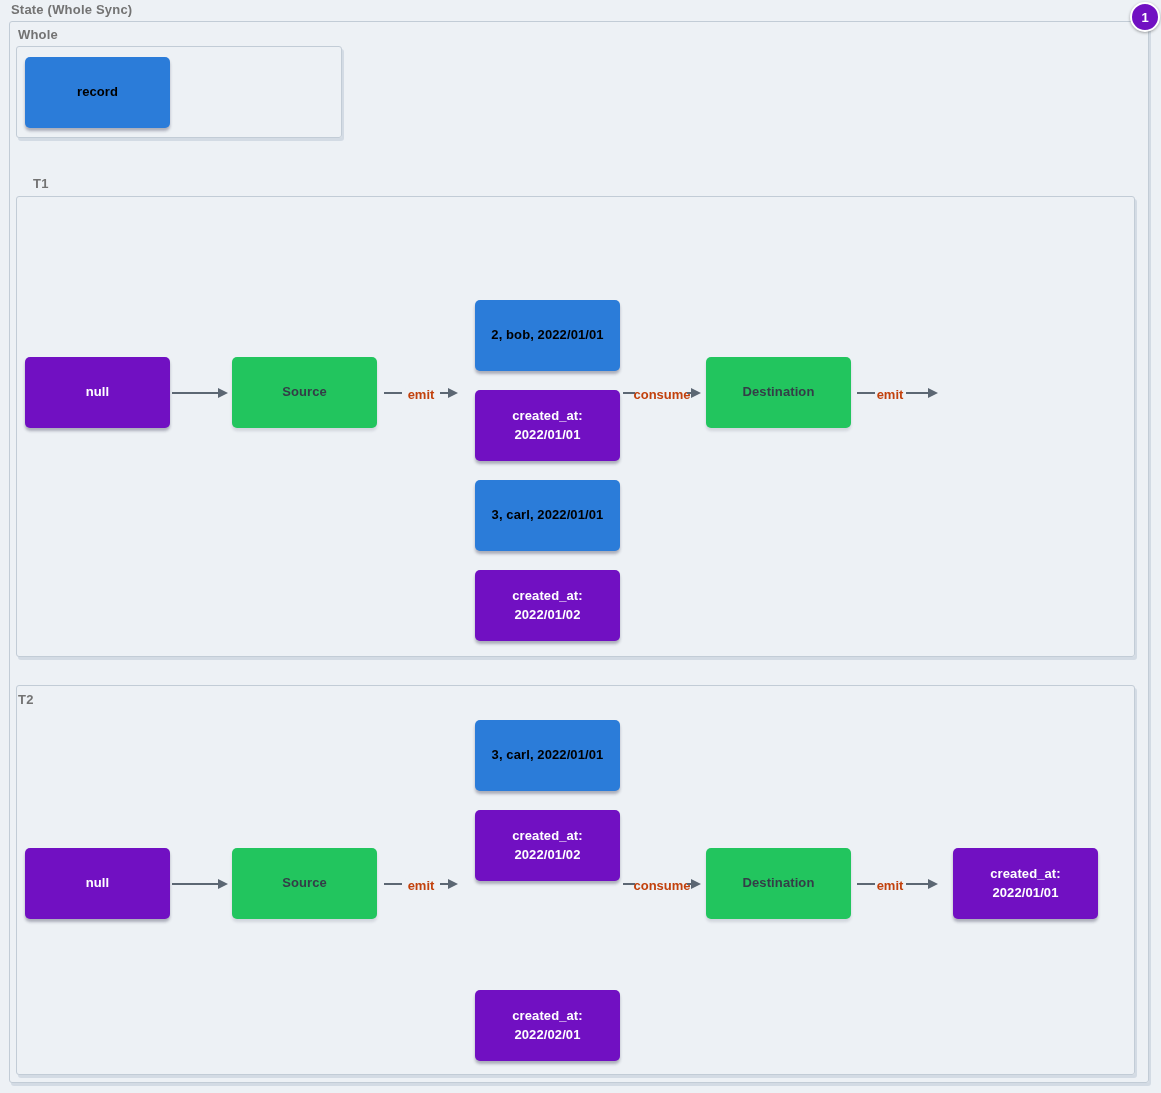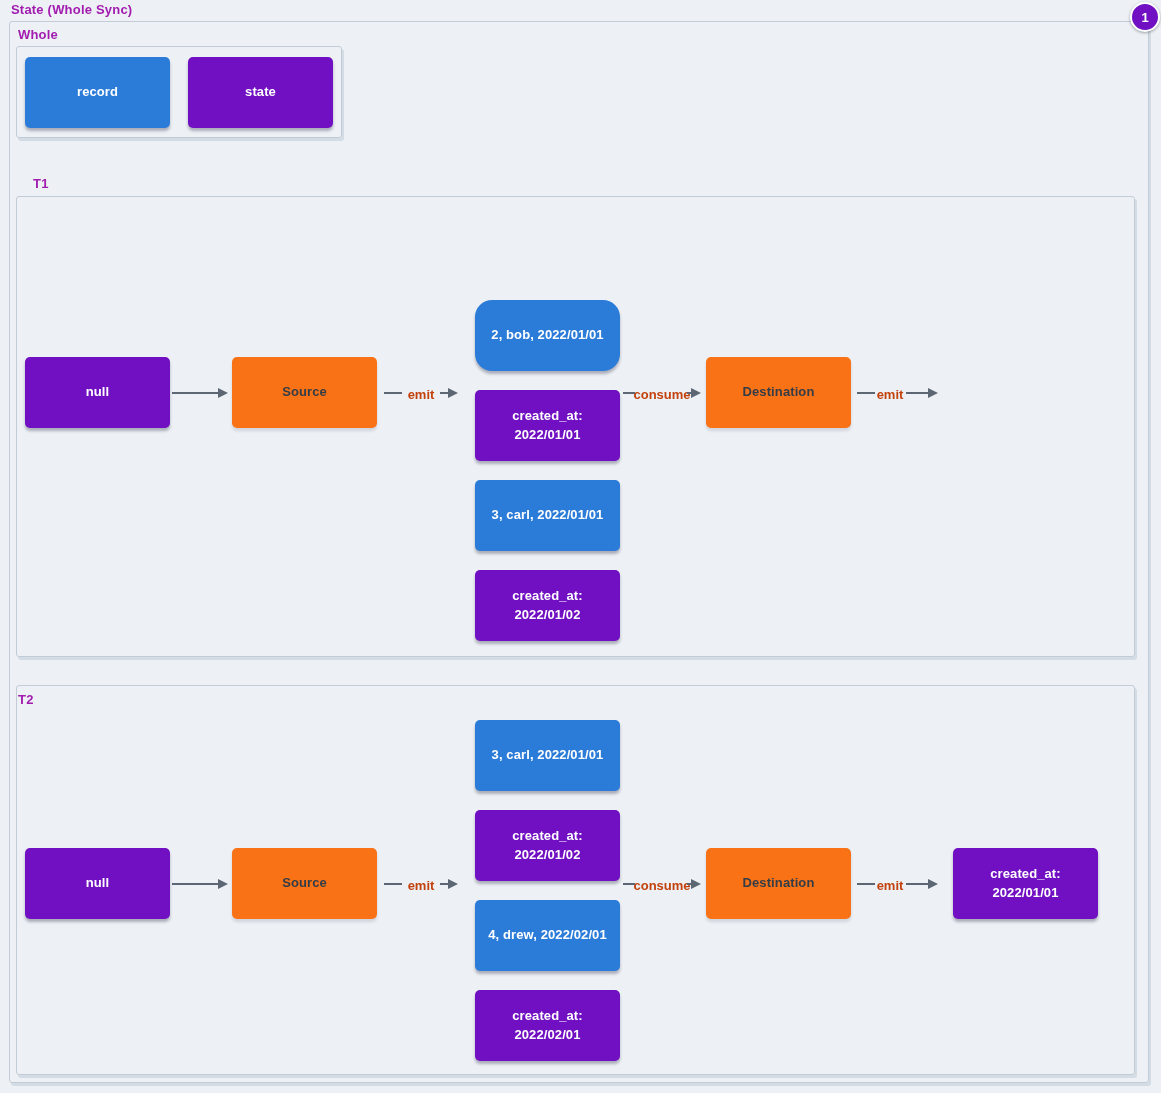--- a/index.html
+++ b/index.html
@@ -6,32 +6,32 @@
   .canvas{
     position:relative;width:1161px;height:1093px;overflow:hidden;
     background:var(--background,#edf1f5);
     font-family:"Liberation Sans","DejaVu Sans",sans-serif;
   }
   .panel{
     position:absolute;border:1px solid #c2ccd6;border-radius:3px;
     box-shadow:2px 3px 0 0 #d3dbe4;
   }
   .panel-label{
-    position:absolute;font-size:13px;font-weight:700;color:#a21caf;
+    position:absolute;font-size:13px;font-weight:700;color:#737373;
     letter-spacing:.2px;
   }
   .node{
     position:absolute;width:145px;height:71px;border-radius:5px;
     display:flex;align-items:center;justify-content:center;text-align:center;
     font-size:13px;font-weight:700;white-space:pre-line;line-height:1.45;
     letter-spacing:.1px;
   }
-  .node.record{background:var(--record,#2b7cd9);color:#ffffff;box-shadow:0 3px 3px rgba(20,20,50,.3);}
+  .node.record{background:var(--record,#2b7cd9);color:#000000;box-shadow:0 3px 3px rgba(20,20,50,.3);}
   .node.state{background:var(--state,#7110c2);color:#fff;box-shadow:0 3px 3px rgba(20,20,50,.3);}
-  .node.plain{background:#f97316;color:#343d47;box-shadow:0 3px 3px rgba(20,20,50,.12);}
+  .node.plain{background:#22c55e;color:#343d47;box-shadow:0 3px 3px rgba(20,20,50,.12);}
   .edge-label{
     position:absolute;transform:translate(-50%,-50%);
     font-size:13px;font-weight:700;color:#c2410c;background:var(--background,#edf1f5);
     padding:0 2px;white-space:nowrap;
   }
   .edges{position:absolute;left:0;top:0;width:1161px;height:1093px;pointer-events:none;}
   .edges line{stroke:var(--arrow,#5c6773);stroke-width:2;}
   .edges path{fill:var(--arrow,#5c6773);}
   .badge{
     position:absolute;left:1130px;top:2px;width:30px;height:30px;border-radius:50%;
@@ -46,29 +46,28 @@
 <div class="canvas">
 
   <div class="panel" style="left:9px;top:21px;width:1138px;height:1060px;"></div>
   <span class="panel-label" style="left:11px;top:2px;">State (Whole Sync)</span>
 
   <div class="badge">1</div>
 
   <div class="panel" style="left:16px;top:46px;width:324px;height:90px;"></div>
   <span class="panel-label" style="left:18px;top:27px;">Whole</span>
   <div class="node record" style="left:25px;top:57px;">record</div>
-  <div class="node state" style="left:188px;top:57px;">state</div>
 
   <div class="panel" style="left:16px;top:196px;width:1117px;height:459px;"></div>
   <span class="panel-label" style="left:33px;top:176px;">T1</span>
 
   <div class="node state" style="left:25px;top:357px;">null</div>
   <div class="node plain" style="left:232px;top:357px;">Source</div>
 
-  <div class="node record" style="left:475px;top:300px;border-radius:17px;">2, bob, 2022/01/01</div>
+  <div class="node record" style="left:475px;top:300px;">2, bob, 2022/01/01</div>
   <div class="node state" style="left:475px;top:390px;">created_at:
 2022/01/01</div>
   <div class="node record" style="left:475px;top:480px;">3, carl, 2022/01/01</div>
   <div class="node state" style="left:475px;top:570px;">created_at:
 2022/01/02</div>
 
   <div class="node plain" style="left:706px;top:357px;">Destination</div>
 
   <span class="edge-label" style="left:421px;top:394px;">emit</span>
   <span class="edge-label" style="left:662px;top:394px;">consume</span>
@@ -76,21 +75,20 @@
 
   <div class="panel" style="left:16px;top:685px;width:1117px;height:388px;"></div>
   <span class="panel-label" style="left:18px;top:692px;">T2</span>
 
   <div class="node state" style="left:25px;top:848px;">null</div>
   <div class="node plain" style="left:232px;top:848px;">Source</div>
 
   <div class="node record" style="left:475px;top:720px;">3, carl, 2022/01/01</div>
   <div class="node state" style="left:475px;top:810px;">created_at:
 2022/01/02</div>
-  <div class="node record" style="left:475px;top:900px;">4, drew, 2022/02/01</div>
   <div class="node state" style="left:475px;top:990px;">created_at:
 2022/02/01</div>
 
   <div class="node plain" style="left:706px;top:848px;">Destination</div>
   <div class="node state" style="left:953px;top:848px;">created_at:
 2022/01/01</div>
 
   <span class="edge-label" style="left:421px;top:885px;">emit</span>
   <span class="edge-label" style="left:662px;top:885px;">consume</span>
   <span class="edge-label" style="left:890px;top:885px;">emit</span>

